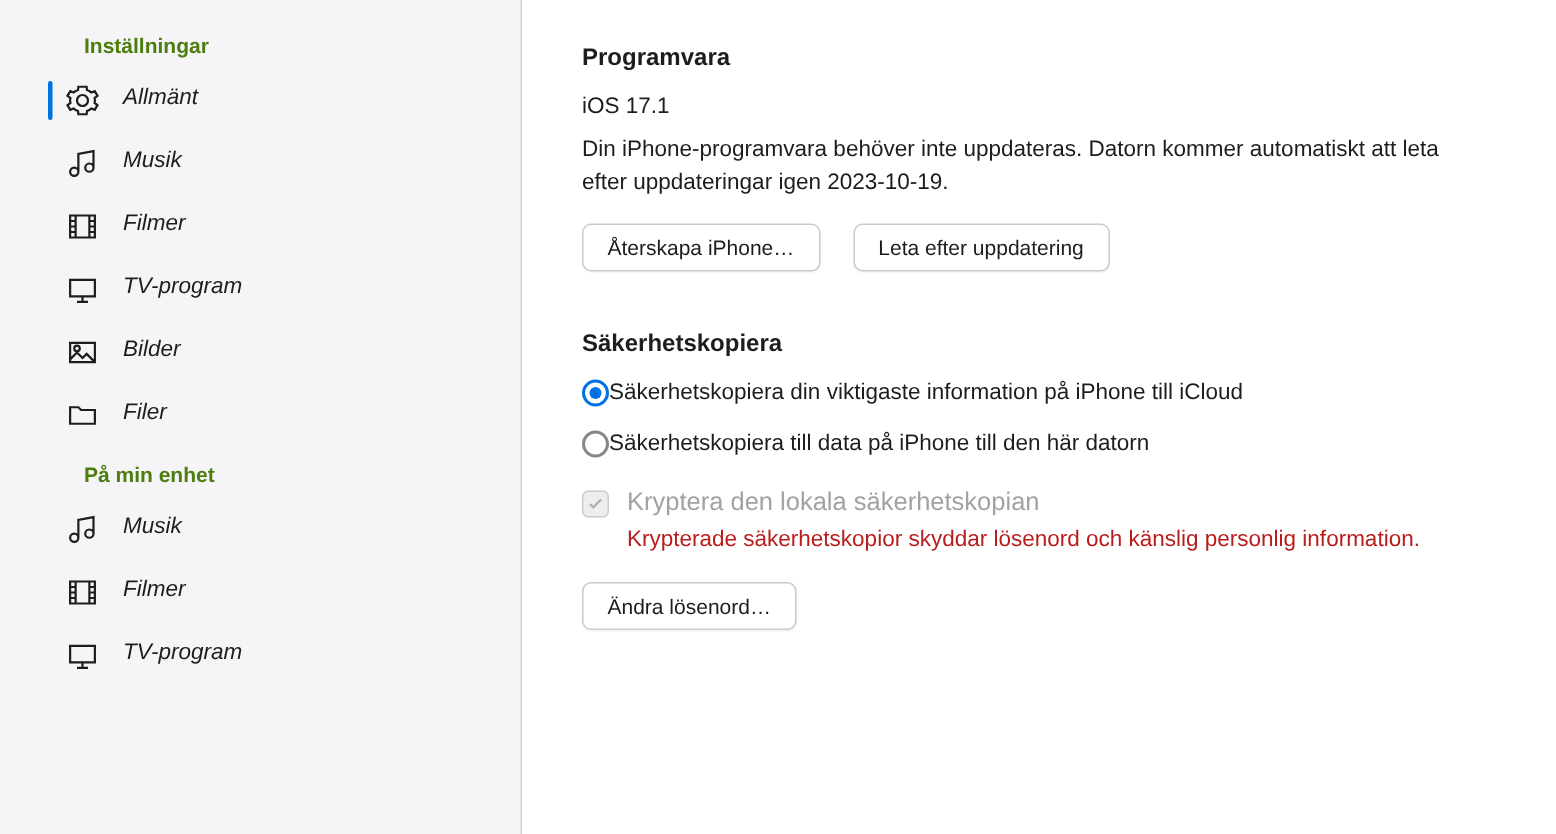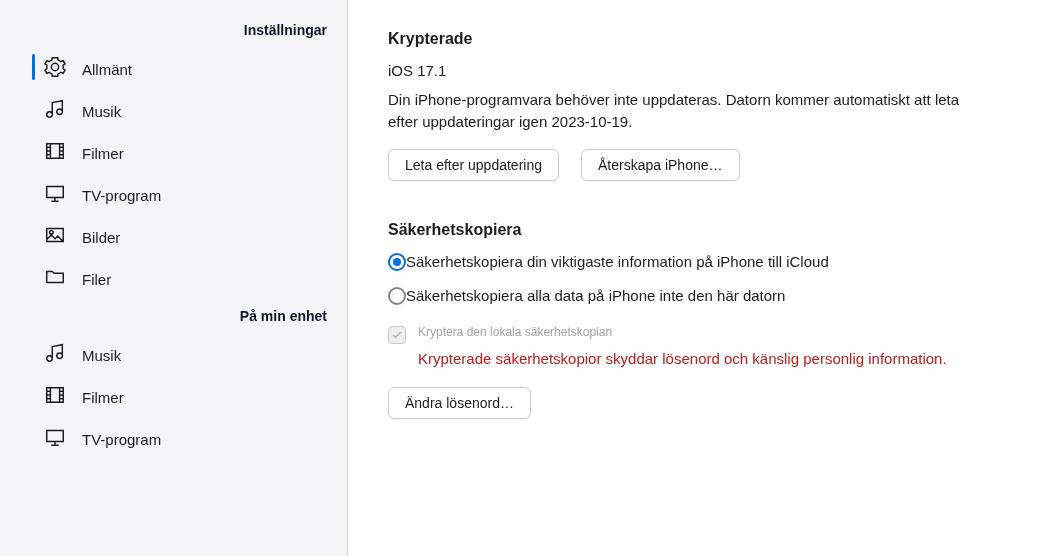--- a/index.html
+++ b/index.html
@@ -16,32 +16,32 @@
   .sidebar {
     width: 348px;
     background: #f5f5f7;
     border-right: 1px solid #d2d2d7;
     padding: 12px 0 0 0;
     overflow-y: auto;
   }
   .sidebar-header {
     font-size: 14px;
     font-weight: 600;
-    color: #0f172a;
+    color: #4d7c0f;
     padding: 10px 20px 8px 56px;
-    text-align: right;
   }
   .sidebar-item {
     display: flex;
-    align-items: flex-end;
+    align-items: flex-start;
     padding: 10px 20px 10px 44px;
     cursor: pointer;
     font-size: 15px;
     color: #1d1d1f;
     position: relative;
+    font-style: italic;
   }
   .sidebar-item.selected::before {
     content: "";
     position: absolute;
     left: 32px;
     top: 8px;
     bottom: 8px;
     width: 3px;
     background: #0071e3;
     border-radius: 2px;
@@ -110,24 +110,24 @@
   }
   .radio.checked::after {
     content: "";
     position: absolute;
     top: 3px; left: 3px; right: 3px; bottom: 3px;
     background: #0071e3;
     border-radius: 50%;
   }
   .checkbox-row {
     display: flex;
-    align-items: flex-start;
+    align-items: flex-end;
     gap: 12px;
     margin: 20px 0 0 0;
-    font-size: 12px;
+    font-size: 17px;
   }
   .checkbox {
     width: 18px; height: 18px;
     border: 1px solid #c9c9ce;
     border-radius: 4px;
     background: #eeeeef;
     flex-shrink: 0;
     display: flex;
     align-items: center;
     justify-content: center;
@@ -221,38 +221,38 @@
             <path d="M3 5h18v12H3zM8 21h8M12 17v4"></path>
           </svg>
         </span>
         <span>TV-program</span>
       </div>
     </div>
 </div>
 
 <div class="main">
 
-  <div class="section-title">Krypterade</div>
+  <div class="section-title">Programvara</div>
   <div class="version">iOS 17.1</div>
   <div class="desc">Din iPhone-programvara behöver inte uppdateras. Datorn kommer automatiskt att leta efter uppdateringar igen 2023-10-19.</div>
   <div class="button-row">
+    <button class="mac">Återskapa iPhone…</button>
     <button class="mac">Leta efter uppdatering</button>
-    <button class="mac">Återskapa iPhone…</button>
   </div>
 
   <div class="section-title">Säkerhetskopiera</div>
 
   <div class="radio-row">
     <span class="radio checked"></span>
     <span>Säkerhetskopiera din viktigaste information på iPhone till iCloud</span>
   </div>
 
   <div class="radio-row">
     <span class="radio"></span>
-    <span>Säkerhetskopiera alla data på iPhone inte den här datorn</span>
+    <span>Säkerhetskopiera till data på iPhone till den här datorn</span>
   </div>
 
   <div class="checkbox-row">
     <span class="checkbox">
       <svg viewBox="0 0 16 16" fill="none" stroke-width="2">
           <path d="M3 8l3 3 7-7"></path>
         </svg>
     </span>
     <span class="disabled-text">Kryptera den lokala säkerhetskopian</span>
   </div>

